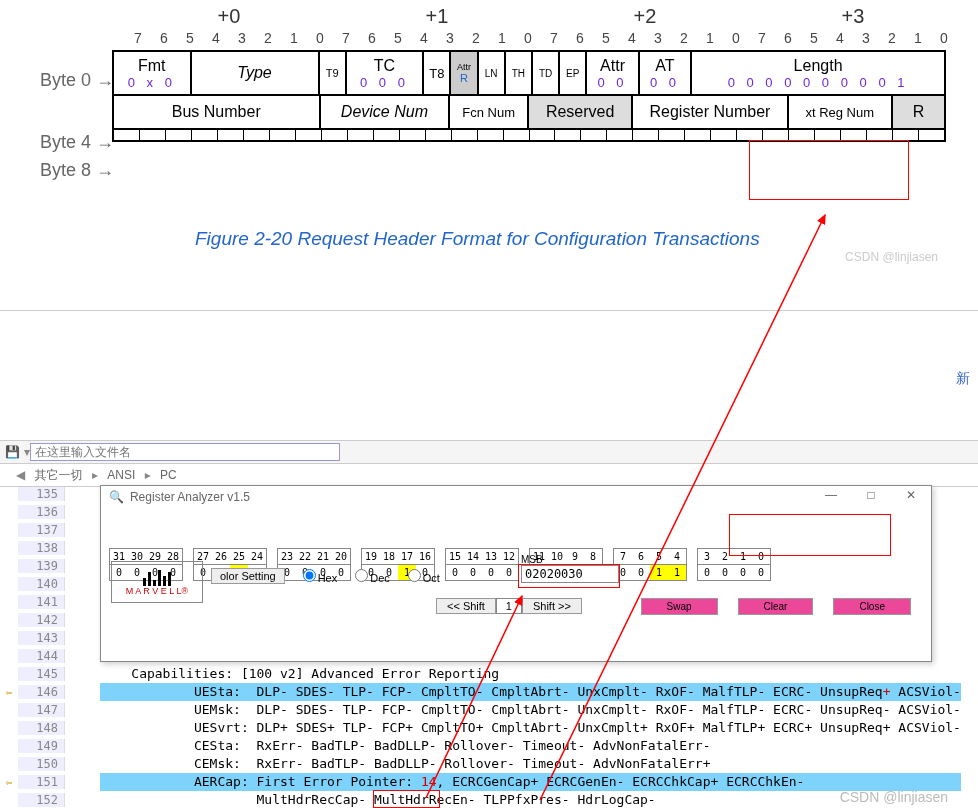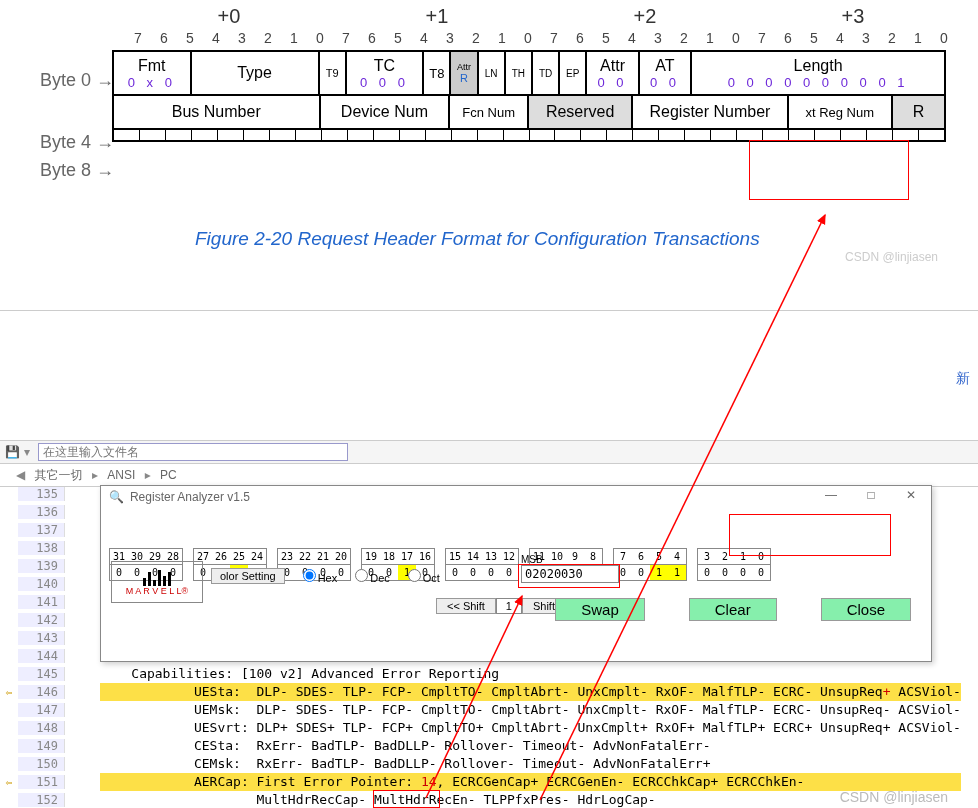--- a/index.html
+++ b/index.html
@@ -77,21 +77,21 @@
   align-items: center;
   justify-content: center;
   font-size: 15px;
 }
 .dcell .lbl { font-size: 16px; }
 .dcell .vals { color: #6d28d9; font-size: 13px; letter-spacing: 4px; }
 .w1 { width: 26px; }
 .w2 { width: 52px; }
 .w3 { width: 78px; }
 .w4 { width: 104px; }
-.w5 { width: 130px; }
+.w5 { width: 130px; font-style: italic; }
 .w8 { width: 208px; }
 .w10 { width: 260px; }
 .attr-r { background: #ccc; }
 .reserved { background: #ddd; }
 .ticks {
   display:flex;
   height:10px;
   border-bottom:2px solid #000;
 }
 .ticks .t {
@@ -152,21 +152,20 @@
   align-items: center;
   padding: 2px 5px;
   background: #f5f5f5;
   font-size: 12px;
 }
 .toolbar input {
   border: 1px solid #99c;
   font-size: 12px;
   padding: 1px 4px;
   width: 300px;
-  margin-left: 8px;
   color: #aaa;
 }
 .tabs {
   position: absolute;
   top: 465px;
   left: 0;
   width: 978px;
   border-bottom: 1px solid #ccc;
   padding: 2px 10px;
   font-size: 12px;
@@ -208,21 +207,21 @@
   top: 485px;
   left: 100px;
   font-family: Consolas, monospace;
   font-size: 13px;
   white-space: pre;
 }
 .code .row {
   height: 18px;
   line-height: 18px;
 }
-.code .hl { background: #fde047; }
+.code .hl { background: #7dd3fc; }
 .code .red { color: #c00; }
 .code .plus { color: #c00; }
 .popup {
   position: absolute;
   top: 485px;
   left: 100px;
   width: 830px;
   height: 175px;
   background: #fff;
   border: 1px solid #888;
@@ -327,25 +326,24 @@
   font-size: 11px;
 }
 .btns-right {
   position: absolute;
   top: 112px;
   right: 20px;
   display: flex;
   gap: 20px;
 }
 .btns-right button {
-  font-size: 15px;
+  font-size: 10px;
   padding: 2px 25px;
-  background: #86efac;
+  background: #ec4899;
   border: 1px solid #999;
-  margin-left: 24px;
 }
 .logo {
   position: absolute;
   top: 75px;
   left: 10px;
   width: 90px;
   height: 40px;
   border: 1px solid #888;
   display: flex;
   flex-direction: column;

